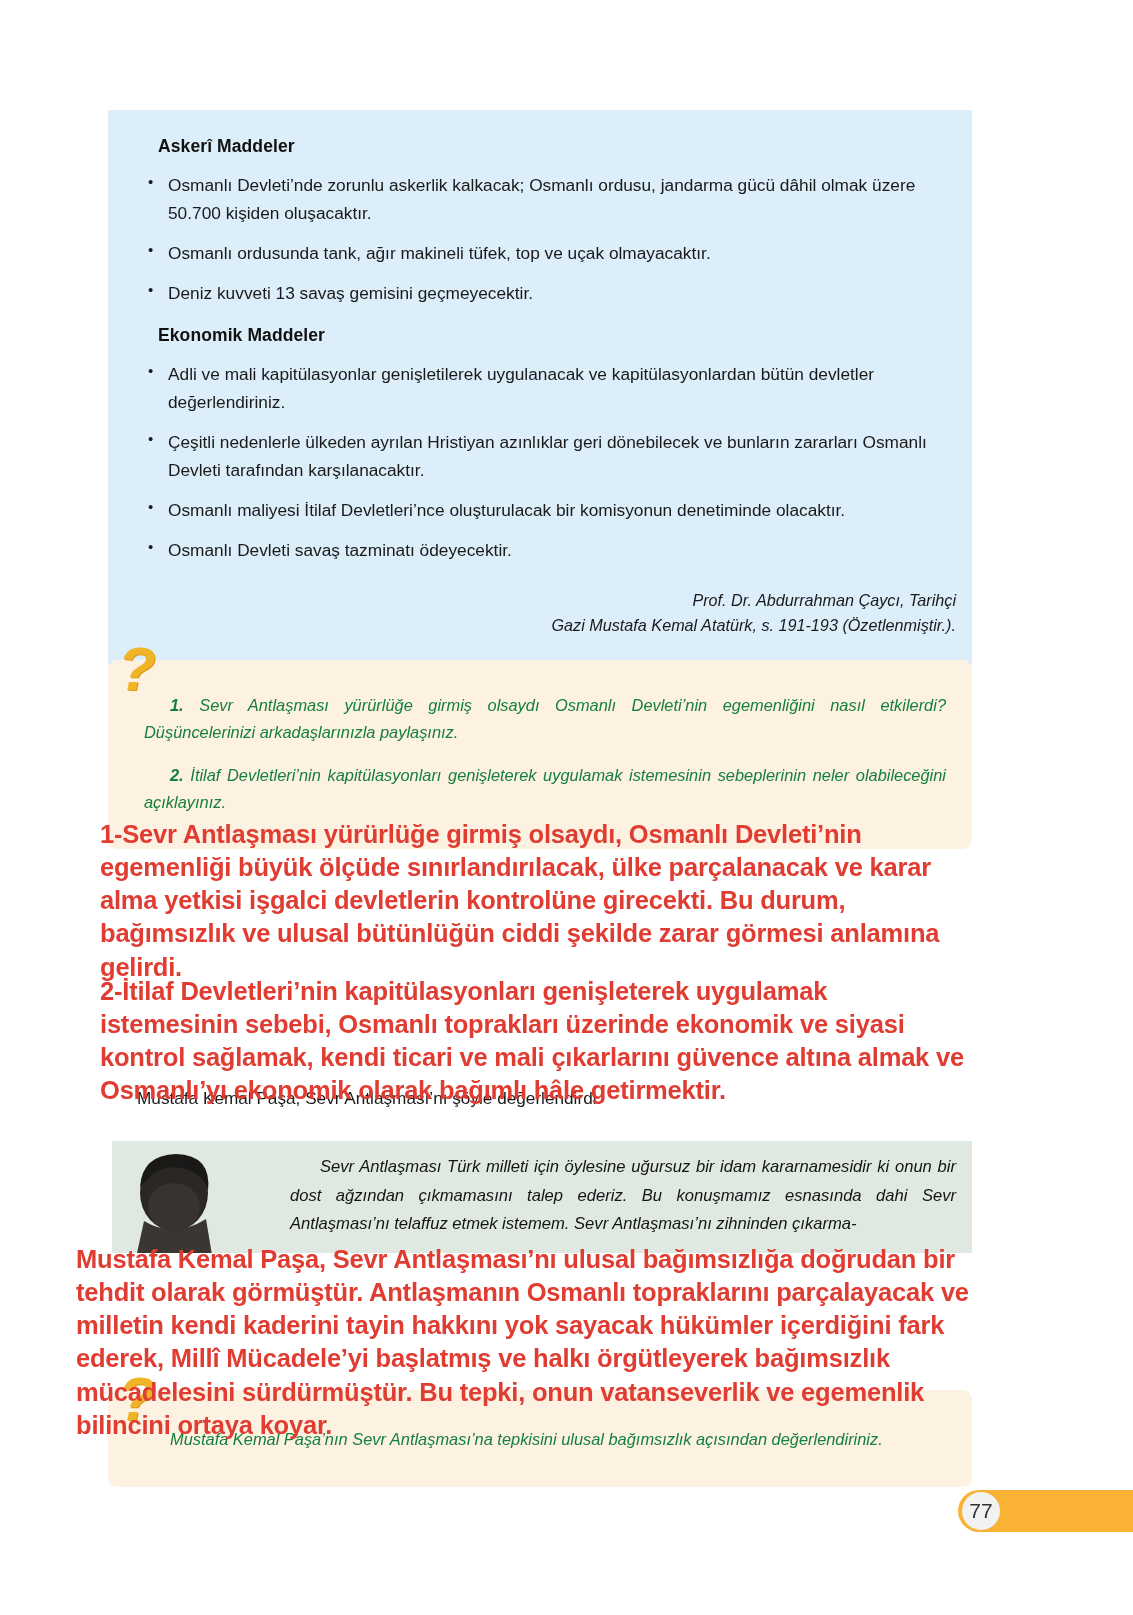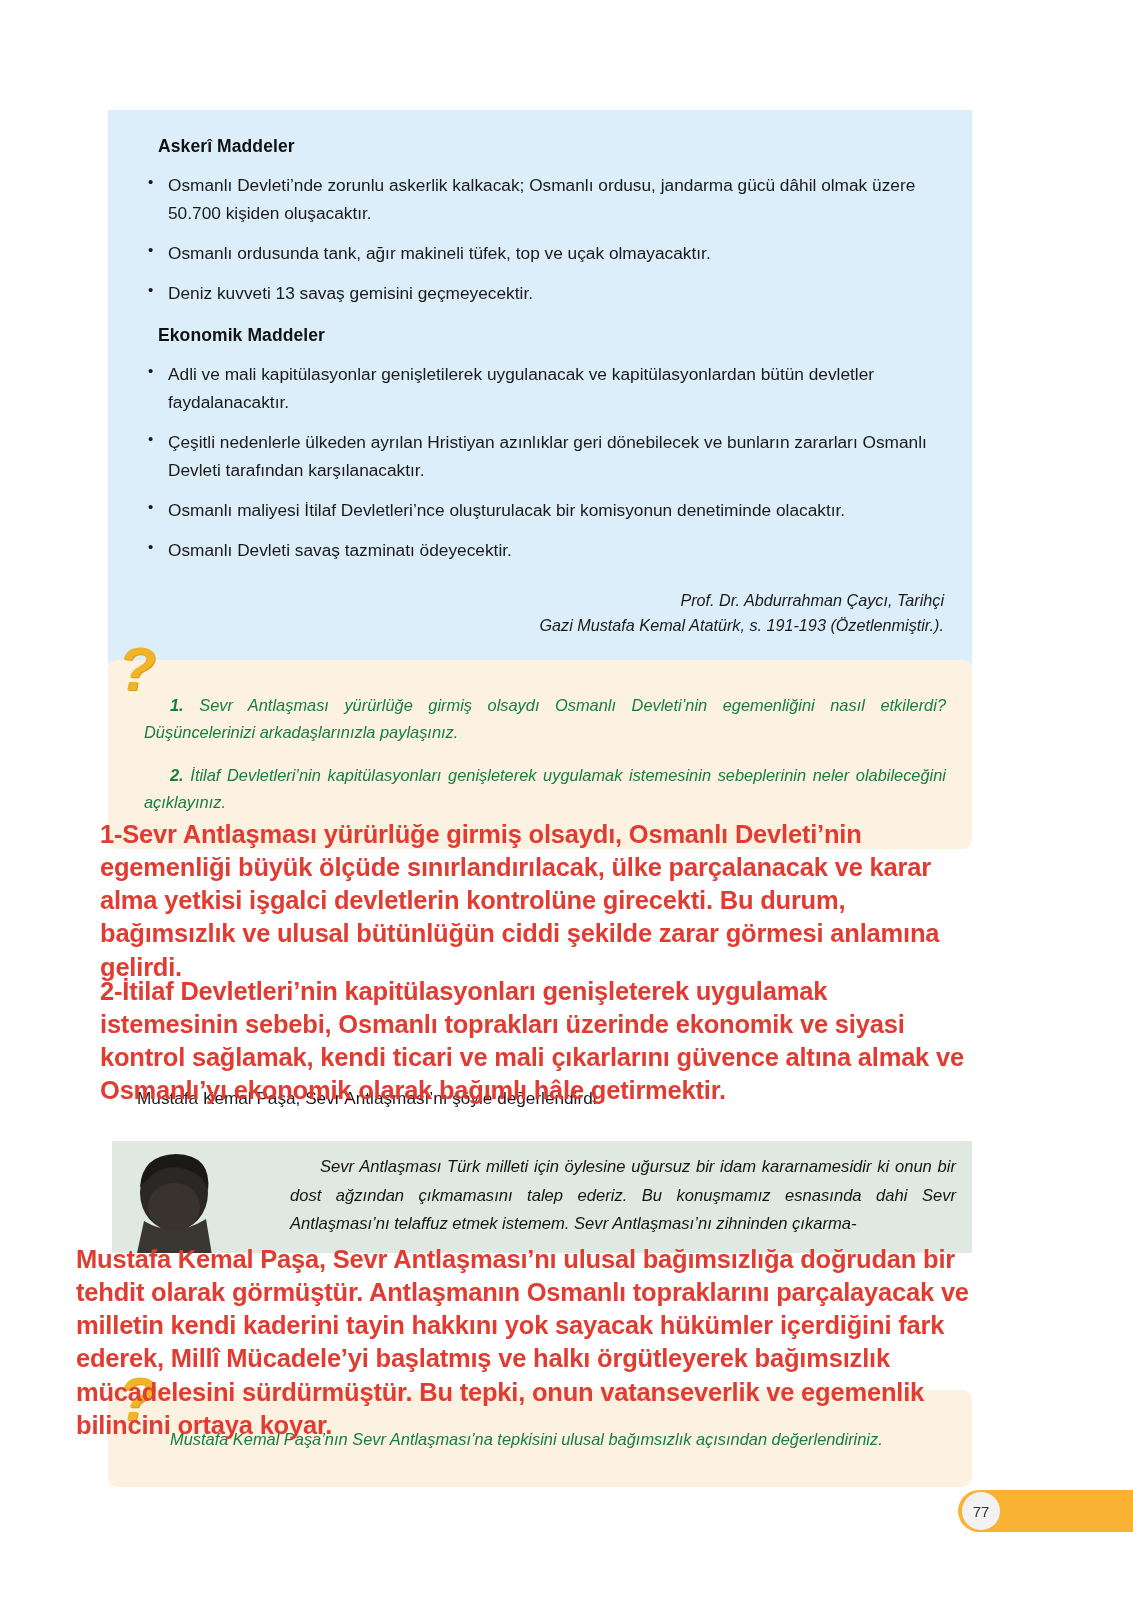--- a/index.html
+++ b/index.html
@@ -21,21 +21,21 @@
     background: #ffffff;
   }
 
   
   .blue-box {
     position: absolute;
     left: 108px;
     top: 110px;
     width: 864px;
     background: #dceefa;
-    padding: 22px 28px 26px 28px;
+    padding: 22px 16px 26px 28px;
     box-sizing: border-box;
   }
   .box-heading {
     font-size: 17.5px;
     font-weight: bold;
     color: #111111;
     margin: 4px 0 14px 22px;
     letter-spacing: 0.1px;
   }
   .box-heading.second {
@@ -183,21 +183,21 @@
   }
   .page-num {
     position: absolute;
     left: 962px;
     top: 1492px;
     width: 38px;
     height: 38px;
     border-radius: 50%;
     background: #f2f2f2;
     color: #333333;
-    font-size: 15px;
+    font-size: 21px;
     display: flex;
     align-items: center;
     justify-content: center;
   }
 </style>
 </head>
 <body>
 
 <div class="page">
 
@@ -207,21 +207,21 @@
 
     <ul class="items">
       <li>Osmanlı Devleti’nde zorunlu askerlik kalkacak; Osmanlı ordusu, jandarma gücü dâhil olmak üzere 50.700 kişiden oluşacaktır.</li>
       <li>Osmanlı ordusunda tank, ağır makineli tüfek, top ve uçak olmayacaktır.</li>
       <li>Deniz kuvveti 13 savaş gemisini geçmeyecektir.</li>
     </ul>
 
     <div class="box-heading second">Ekonomik Maddeler</div>
 
     <ul class="items">
-      <li>Adli ve mali kapitülasyonlar genişletilerek uygulanacak ve kapitülasyonlardan bütün devletler faydalanacaktır.</li>
+      <li>Adli ve mali kapitülasyonlar genişletilerek uygulanacak ve kapitülasyonlardan bütün devletler değerlendiriniz.</li>
       <li>Çeşitli nedenlerle ülkeden ayrılan Hristiyan azınlıklar geri dönebilecek ve bunların zararları Osmanlı Devleti tarafından karşılanacaktır.</li>
       <li>Osmanlı maliyesi İtilaf Devletleri’nce oluşturulacak bir komisyonun denetiminde olacaktır.</li>
       <li>Osmanlı Devleti savaş tazminatı ödeyecektir.</li>
     </ul>
 
     <div class="attribution">
       <div>Prof. Dr. Abdurrahman Çaycı, Tarihçi</div>
       <div>Gazi Mustafa Kemal Atatürk, s. 191-193 (Özetlenmiştir.).</div>
     </div>
   </div>

